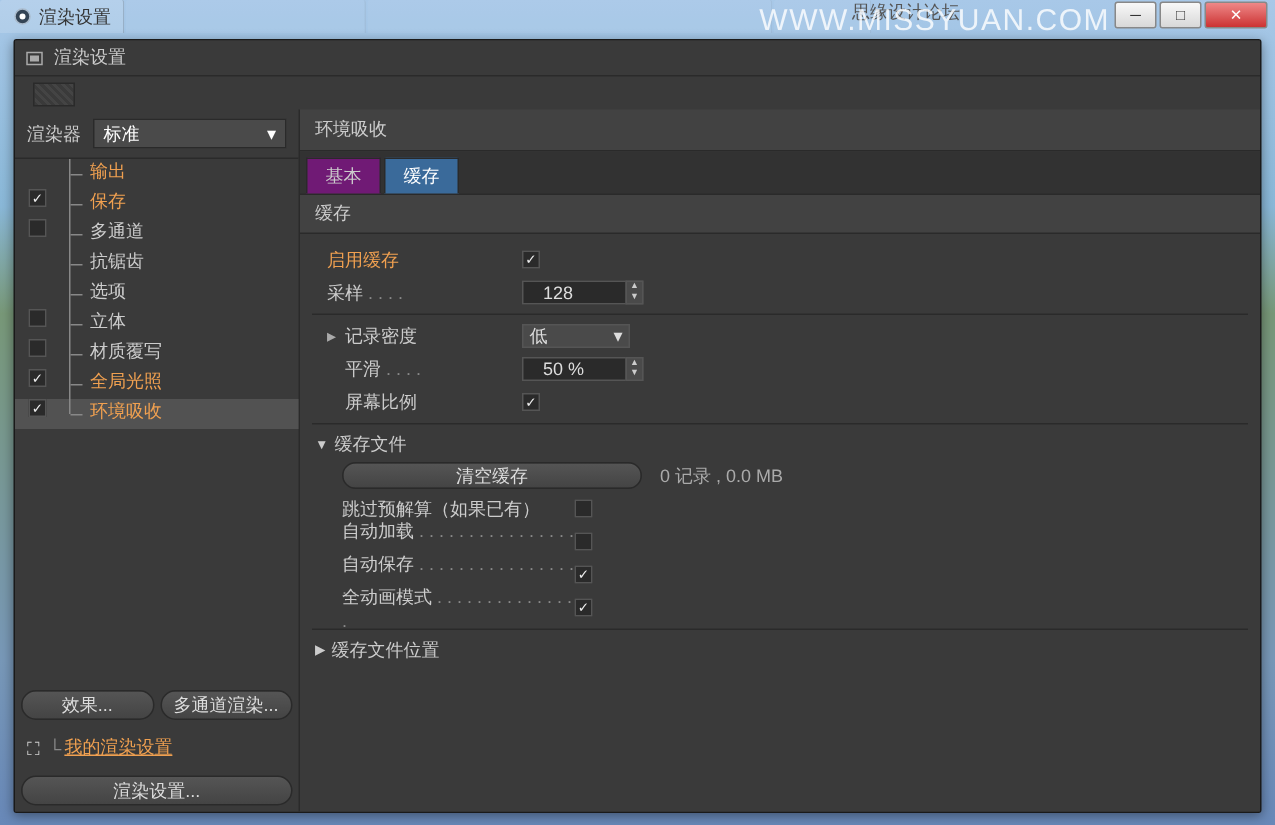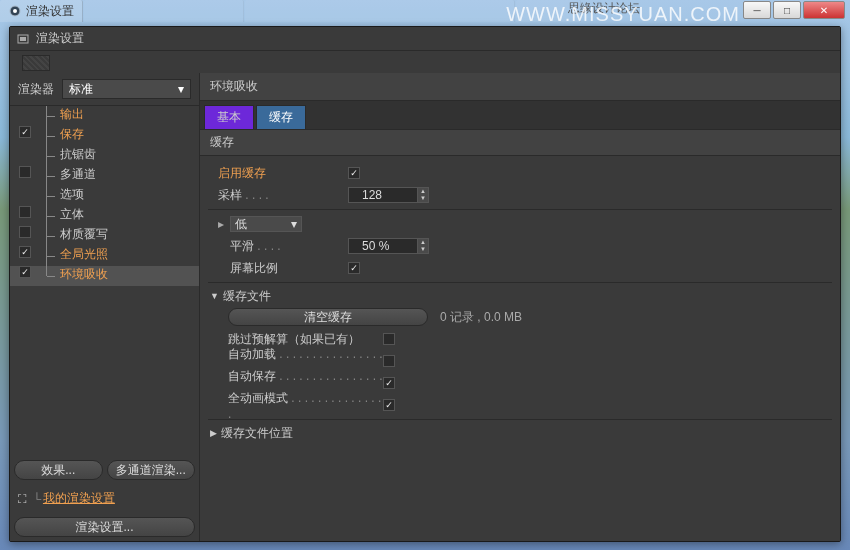--- a/index.html
+++ b/index.html
@@ -36,21 +36,21 @@
 .sb-btns { display:flex; padding:4px; gap:4px; }
 .btn { flex:1; height:20px; background:linear-gradient(#555,#444); border:1px solid #2a2a2a; border-radius:10px; color:#ddd; display:flex; align-items:center; justify-content:center; }
 .sb-mine { padding:6px 8px; display:flex; align-items:center; color:#ccc; }
 .sb-mine-icon{margin-right:6px;color:#ccc;}
 .sb-mine .tree2{color:#888;margin-right:2px;}
 .sb-mine .lnk{color:#f0a050;text-decoration:underline;}
 .sb-bot { padding:4px; margin-top:auto; }
 .main { flex:1; background:#3a3a3a; display:flex; flex-direction:column; }
 .main-title { padding:5px 10px; color:#ccc; background:#424242; border-bottom:1px solid #2a2a2a; }
 .tabs { display:flex; background:#323232; padding:4px 4px 0 4px; border-bottom:1px solid #2a2a2a; }
-.tab { padding:3px 12px; background:#6d28d9; color:#ccc; border:1px solid #2a2a2a; border-bottom:none; margin-right:2px; }
+.tab { padding:3px 12px; background:#701a75; color:#ccc; border:1px solid #2a2a2a; border-bottom:none; margin-right:2px; }
 .tab.active { background:#3a6a9a; color:#fff; }
 .section-title { padding:4px 10px; background:#424242; color:#ccc; border-bottom:1px solid #2a2a2a; }
 .content { padding:6px 0; }
 .row { display:flex; align-items:center; height:22px; padding-left:18px; }
 .row.indent2{padding-left:28px;}
 .row .arrow{width:12px;color:#aaa;}
 .row-lbl { width:130px; color:#ccc; }
 .row-lbl.orange { color:#f0a050; }
 .row-lbl .dots{color:#888;}
 .num-input { width:70px; height:16px; background:#2a2a2a; border:1px solid #555; color:#ddd; padding:0 13px; display:flex; align-items:center; }
@@ -115,30 +115,30 @@
             <div class="lbl">输出</div>
           </div>
           <div class="sb-item orange">
             <div class="chk">
               <div class="chkbox">✓</div>
             </div>
             <div class="tree"></div>
             <div class="lbl">保存</div>
           </div>
           <div class="sb-item">
+            <div class="chk">
+              <div class="chkbox"></div>
+            </div>
+            <div class="tree"></div>
+            <div class="lbl">多通道</div>
+          </div>
+          <div class="sb-item">
             <div class="chk"></div>
             <div class="tree"></div>
             <div class="lbl">抗锯齿</div>
-          </div>
-          <div class="sb-item">
-            <div class="chk">
-              <div class="chkbox"></div>
-            </div>
-            <div class="tree"></div>
-            <div class="lbl">多通道</div>
           </div>
           <div class="sb-item">
             <div class="chk"></div>
             <div class="tree"></div>
             <div class="lbl">选项</div>
           </div>
           <div class="sb-item">
             <div class="chk">
               <div class="chkbox"></div>
             </div>
@@ -197,20 +197,21 @@
           <span class="row-lbl"><span>采样</span> <span class="dots">. . . .</span></span>
           <div class="num-input">128</div>
           <div class="spinner">
               <div>▲</div>
               <div>▼</div>
             </div>
         </div>
         <div class="sep"></div>
         <div class="row">
           <span class="arrow">▸</span>
+          <span class="row-lbl" style="width:118px">记录密度</span>
           <div class="sel-input">
             <span>低</span>
               <span>▾</span>
           </div>
         </div>
         <div class="row">
           <span class="arrow"></span>
           <span class="row-lbl" style="width:118px"><span>平滑</span> <span class="dots">. . . .</span></span>
           <div class="num-input">50 %</div>
           <div class="spinner">

